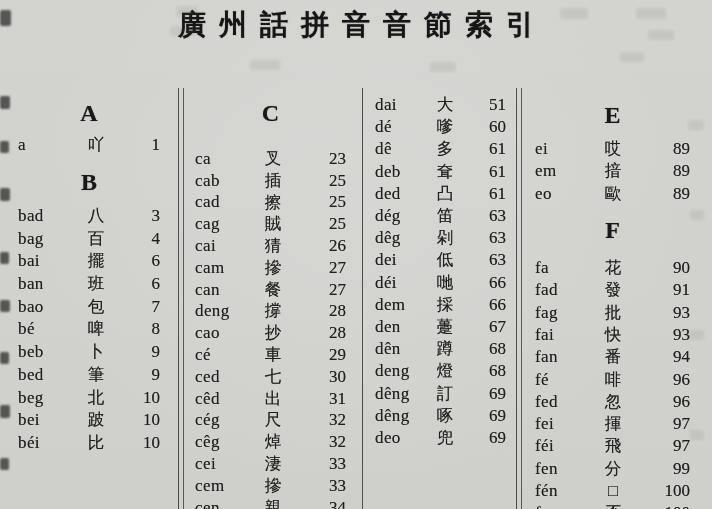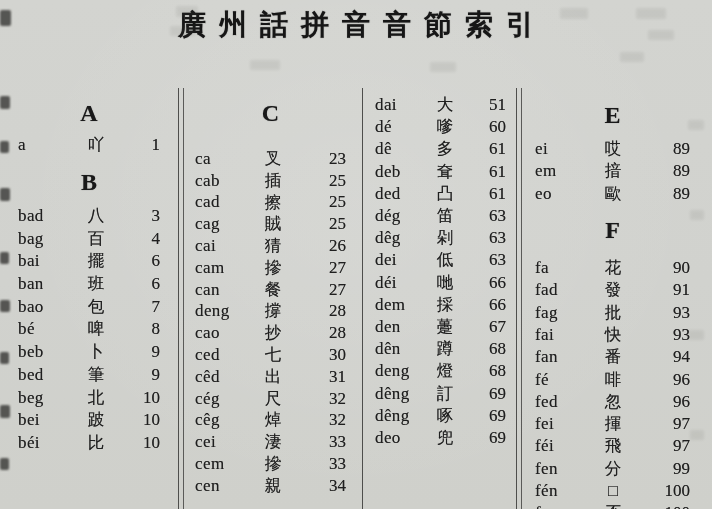--- a/index.html
+++ b/index.html
@@ -176,20 +176,25 @@
         <span class="syl">deng</span>
         <span class="chr">撐</span>
         <span class="pg">28</span>
       </div>
       <div class="row">
         <span class="syl">cao</span>
         <span class="chr">抄</span>
         <span class="pg">28</span>
       </div>
       <div class="row">
+        <span class="syl">cé</span>
+        <span class="chr">車</span>
+        <span class="pg">29</span>
+      </div>
+      <div class="row">
         <span class="syl">ced</span>
         <span class="chr">七</span>
         <span class="pg">30</span>
       </div>
       <div class="row">
         <span class="syl">cêd</span>
         <span class="chr">出</span>
         <span class="pg">31</span>
       </div>
       <div class="row">

